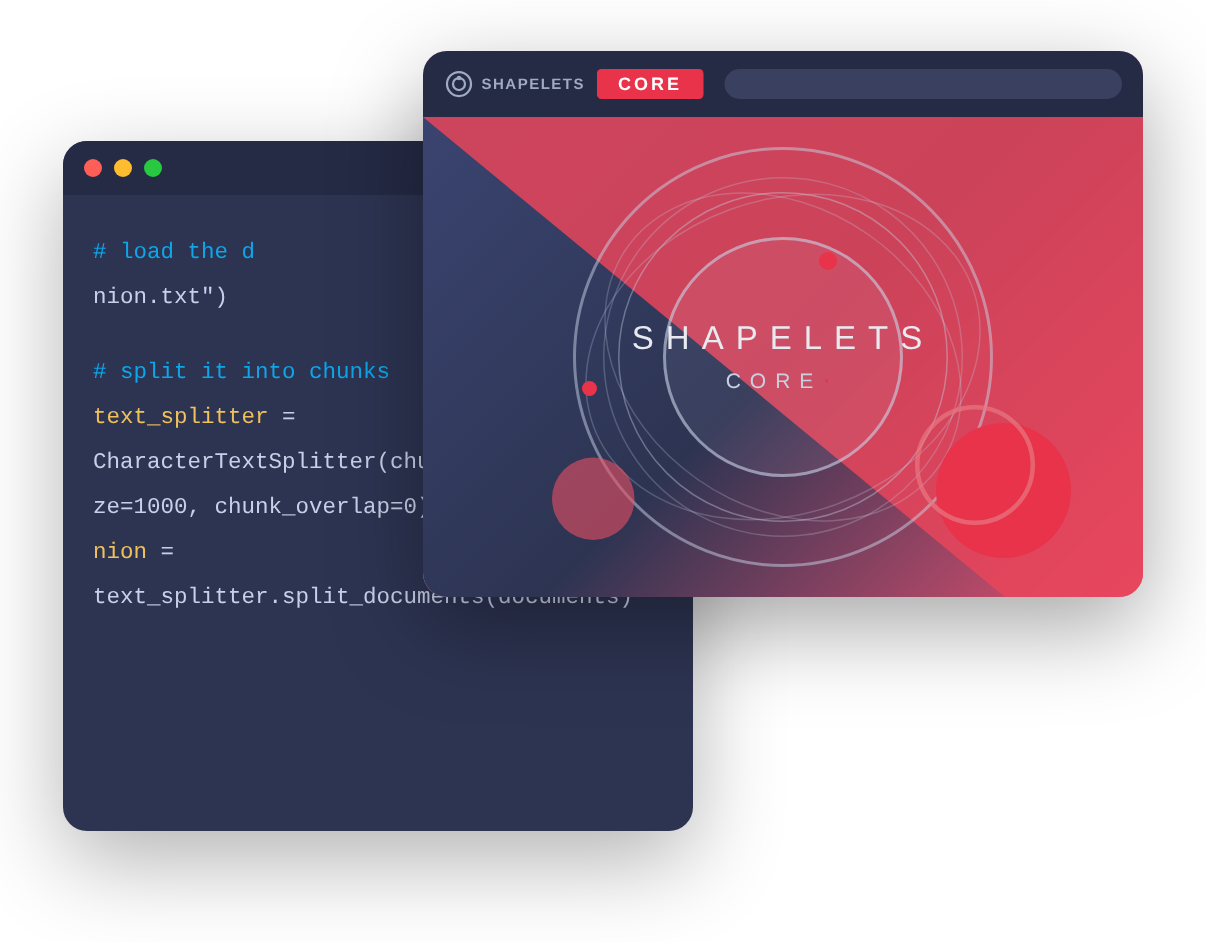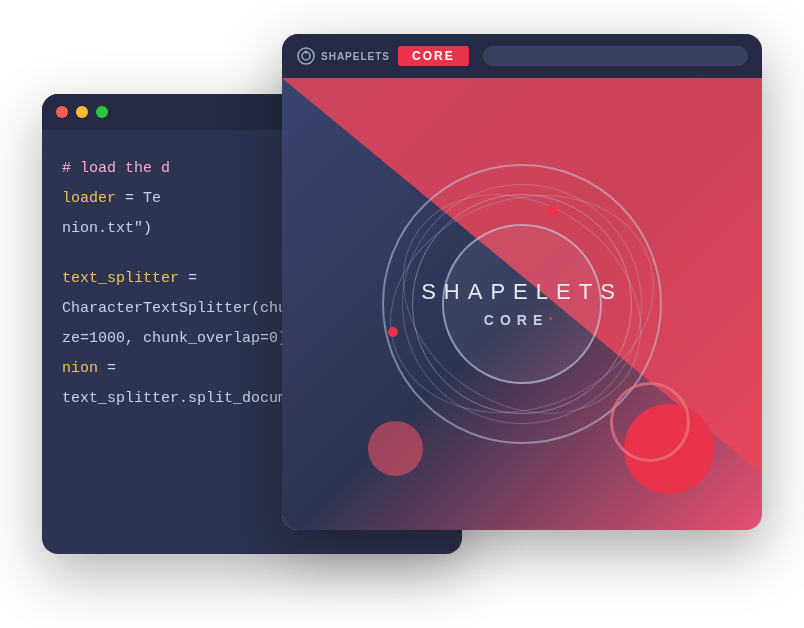--- a/index.html
+++ b/index.html
@@ -53,31 +53,31 @@
     .dot-yellow { background: #febc2e; }
     .dot-green { background: #28c840; }
 
     .code-body {
       padding: 24px 20px;
       font-size: 15px;
       line-height: 2;
       color: #a0a8c8;
     }
 
-    .code-comment { color: #f9a8d4; }
+    .code-comment { color: #0ea5e9; }
     .code-keyword { color: #f0c05a; }
     .code-normal { color: #c8d0e8; }
 
     
     .card-shapelets {
       position: absolute;
       right: 0;
       top: 0;
       width: 480px;
-      height: 496px;
+      height: 364px;
       background: #f9a8d4;
       border-radius: 16px;
       box-shadow: 0 20px 60px rgba(0,0,0,0.35);
       overflow: hidden;
       z-index: 2;
     }
 
     .card-shapelets-header {
       background: #252a45;
       height: 44px;
@@ -256,21 +256,21 @@
       font-size: 22px;
       font-weight: 300;
       letter-spacing: 8px;
       color: #e8eaf0;
       margin-bottom: 4px;
     }
 
     .brand-core {
       font-family: Arial, sans-serif;
       font-size: 14px;
-      font-weight: 700;
+      font-weight: 400;
       letter-spacing: 6px;
       color: #c8d0e0;
     }
 
     .brand-core-dot {
       color: #e8334a;
       font-size: 18px;
     }
 
   </style>
@@ -283,26 +283,26 @@
     <div class="card-code-header">
       <div class="dot dot-red"></div>
       <div class="dot dot-yellow"></div>
       <div class="dot dot-green"></div>
     </div>
     <div class="code-body">
       <div>
         <span class="code-comment"># load the d</span>
       </div>
       <div>
-        <span class="code-keyword">loader</span><span class="code-normal"> = Te</span>
-      </div>
-      <div>
         <span class="code-normal">nion.txt")</span>
       </div>
       <div style="height:20px;"></div>
+      <div>
+        <span class="code-comment"># split it into chunks</span>
+      </div>
       <div>
         <span class="code-keyword">text_splitter</span><span class="code-normal"> = CharacterTextSplitter(chunk_si-</span>
       </div>
       <div>
         <span class="code-normal">ze=1000, chunk_overlap=0)</span>
       </div>
       <div>
         <span class="code-keyword">nion</span><span class="code-normal"> = text_splitter.split_documents(documents)</span>
       </div>
     </div>

